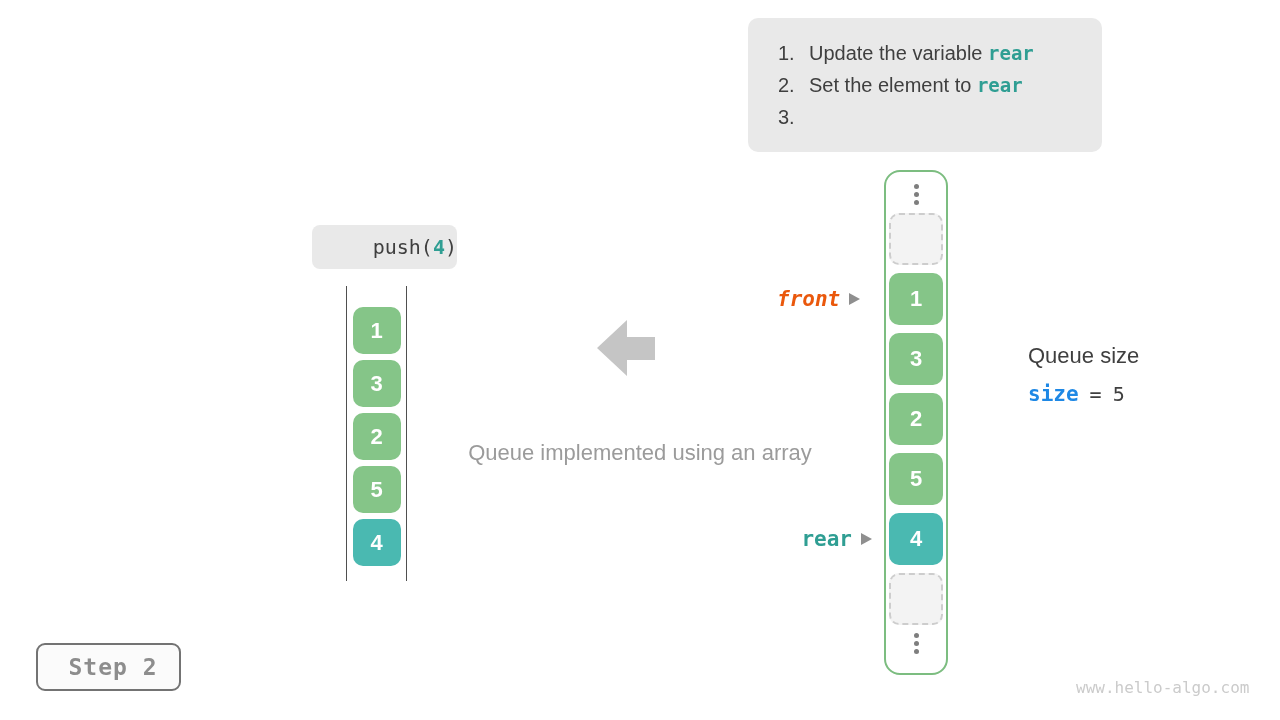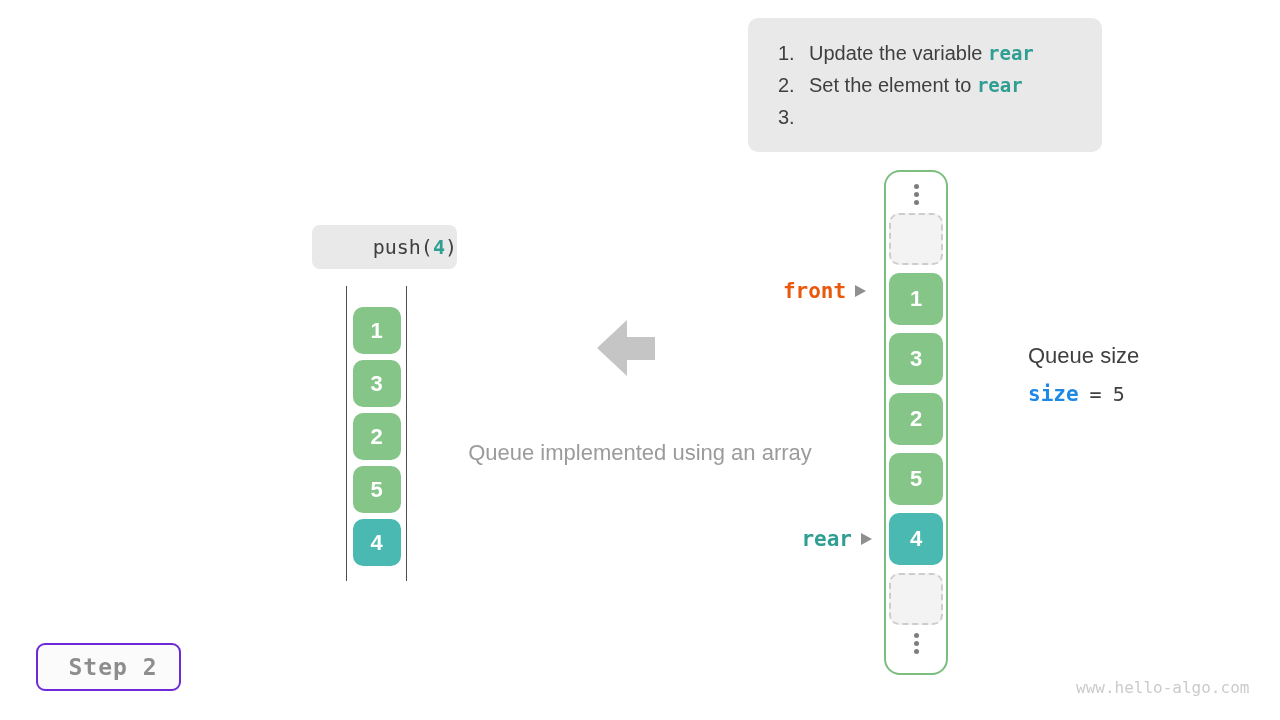--- a/index.html
+++ b/index.html
@@ -94,40 +94,40 @@
   .queue-cell.empty{
     background:#f3f3f3; border:2px dashed #cdcdcd;
   }
 
   
   .pointer{
     position:absolute; display:flex; align-items:center; gap:9px;
     transform:translateY(-50%);
     font-family:"DejaVu Sans Mono", monospace; font-weight:bold; font-size:21px;
   }
-  .pointer-front{top:291px; left:777px; width:95px; justify-content:center; color:var(--orange-code);}
+  .pointer-front{top:299px; left:777px; width:95px; justify-content:flex-start; color:var(--orange-code);font-style:italic;}
   .pointer-rear{top:539px; left:777px; width:95px; justify-content:flex-end; color:var(--teal-code);}
   .tri-right{
     width:0; height:0; flex:none;
     border-left:11px solid #8f8f8f;
     border-top:6px solid transparent;
     border-bottom:6px solid transparent;
   }
 
   
   .size-panel{position:absolute; left:1028px; top:343px;}
   .size-title{font-size:22px; color:var(--dark-text);text-align:right;}
   .size-line{margin-top:13px; display:flex; align-items:baseline; gap:11px;
     font-family:"DejaVu Sans Mono", monospace; font-size:20px; color:var(--dark-text);}
   .size-var{font-weight:bold; font-size:21px; color:var(--blue-code);}
 
   
   .step-badge{
     position:absolute; left:36px; top:643px; width:145px; height:48px;
-    background:#fbfbfb; border:2px solid #6d28d9; border-radius:9px;
+    background:#fbfbfb; border:2px solid #737373; border-radius:9px;
     display:flex; align-items:center; justify-content:center;
     font-family:"DejaVu Sans Mono", monospace; font-weight:bold;
     font-size:23px; color:var(--step-gray); letter-spacing:1px;padding-left:9px;
   }
 
   
   .watermark{
     position:absolute; left:1076px; top:678px;
     font-family:"DejaVu Sans Mono", monospace; font-size:16px; color:var(--watermark-gray);
   }

